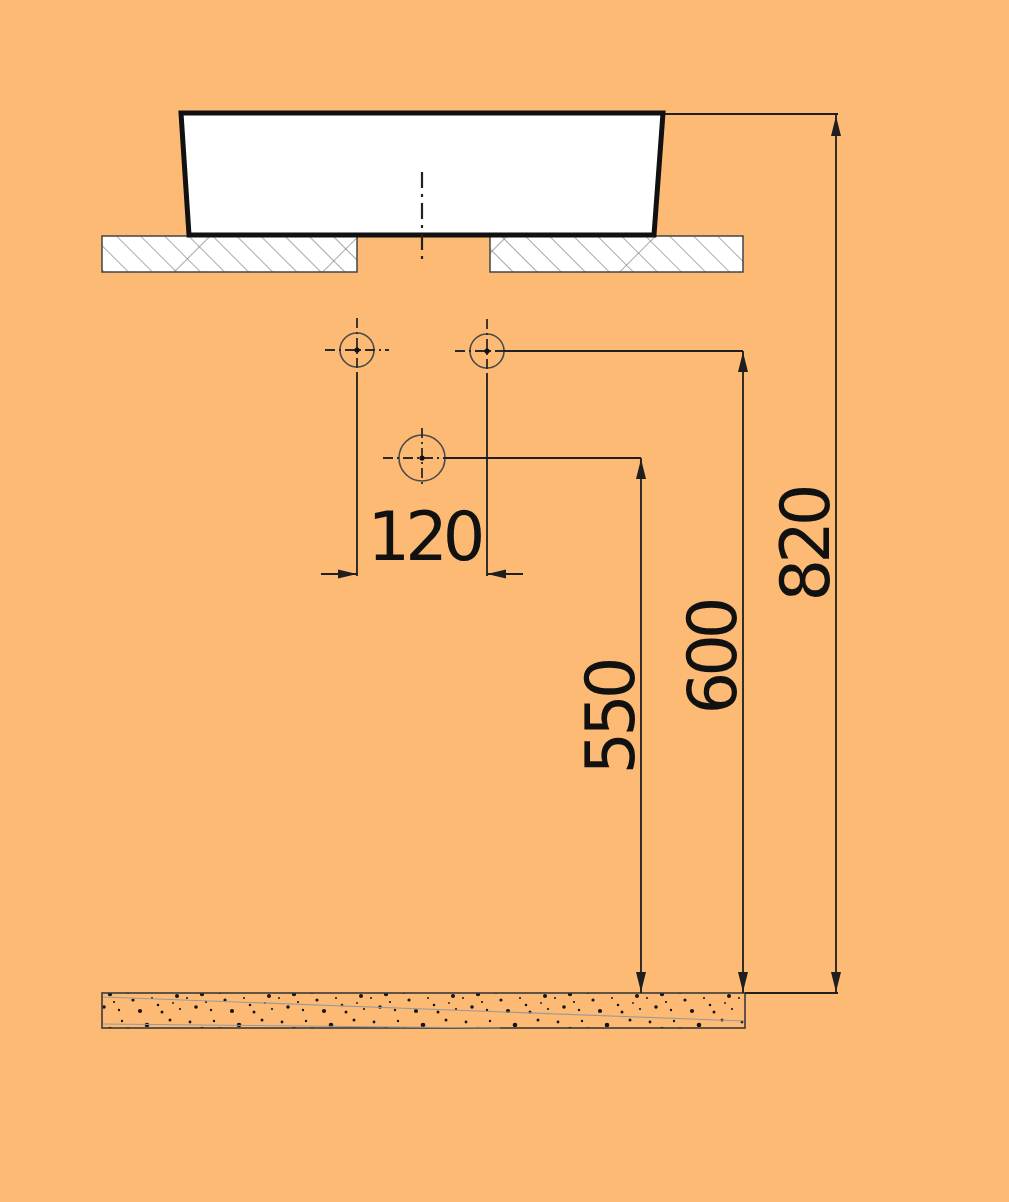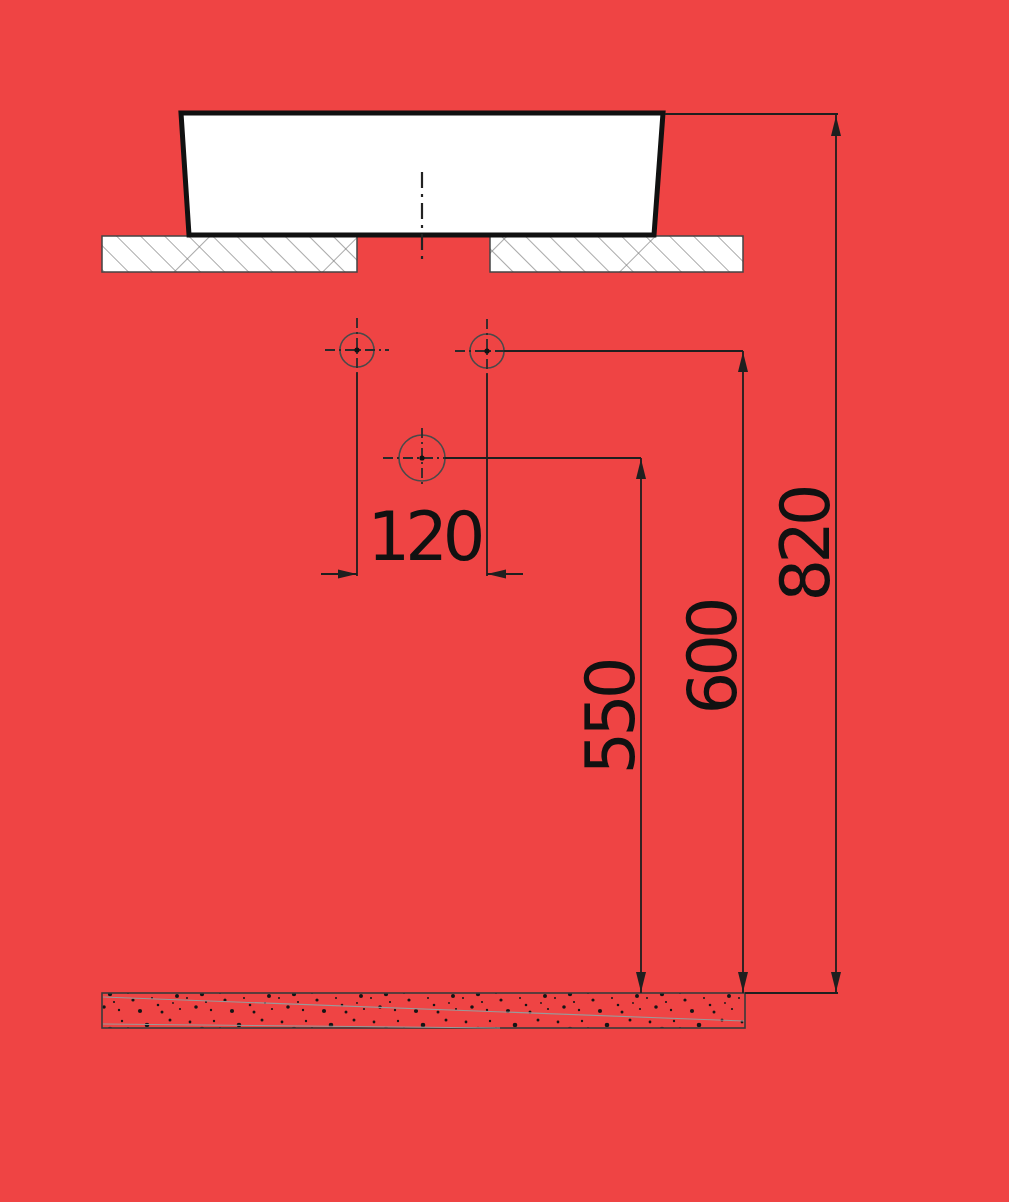--- a/index.html
+++ b/index.html
@@ -1,20 +1,20 @@
 <!DOCTYPE html>
 <html><head>
 <meta charset="utf-8">
 <style>
   html, body { margin: 0; padding: 0; background: #ffffff; }
   .stage {
     position: relative;
     width: 1009px;
     height: 1202px;
-    background: #ef4444;
+    background: #fdba74;
     overflow: hidden;
     font-family: "DejaVu Sans", "Liberation Sans", sans-serif;
   }
   svg { position: absolute; left: 0; top: 0; display: block; }
   text.dim-label {
     font-family: "DejaVu Sans", "Liberation Sans", sans-serif;
     font-size: 67px;
     letter-spacing: -5px;
     fill: #111111;
   }

